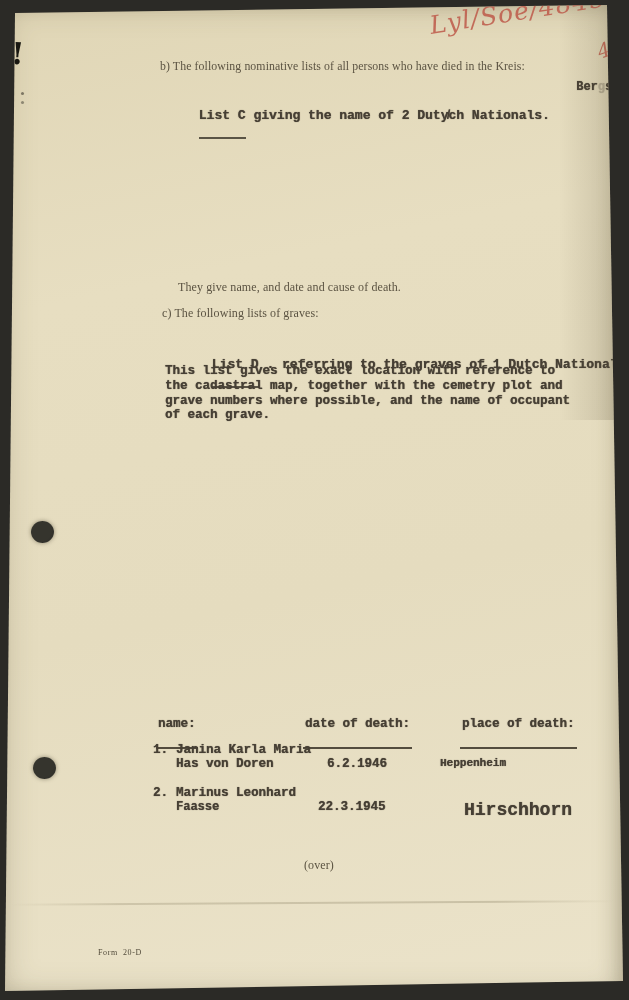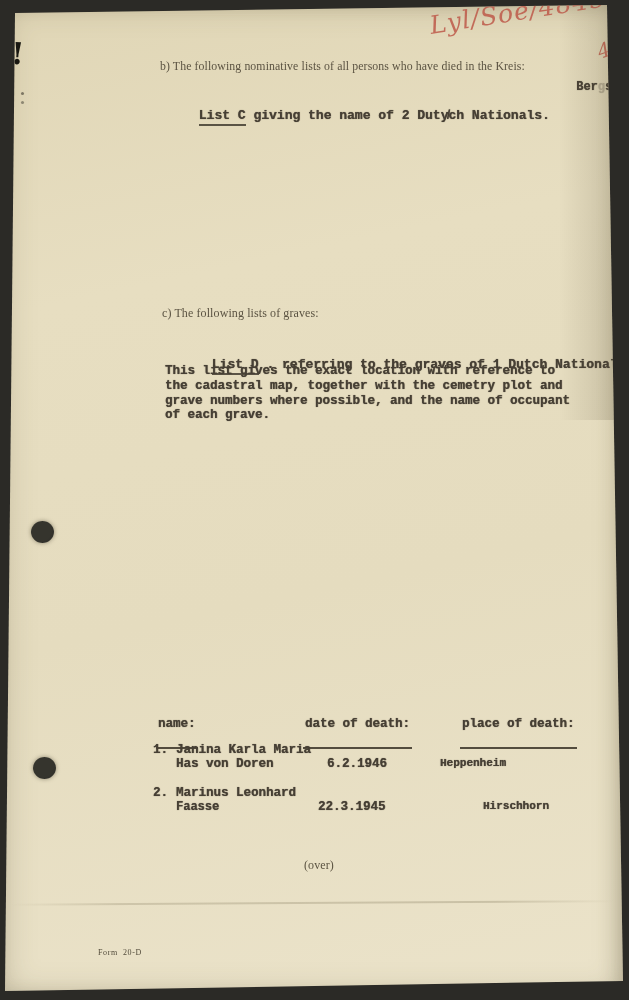--- a/index.html
+++ b/index.html
@@ -16,21 +16,21 @@
   }
   .abs{position:absolute;white-space:pre;}
   .typed{
     font-family:"Liberation Mono",monospace;font-weight:bold;
     color:#46413700;color:#463f34;
     text-shadow:0 0 1px rgba(70,63,52,.75),0.4px 0.4px 0 rgba(70,63,52,.45);
   }
   .printed{
     font-family:"Liberation Serif",serif;color:#5b5342;letter-spacing:.1px;margin-left:8px;
   }
-  .u{border-bottom:2px solid rgba(66,60,48,.85);padding-bottom:1px;}
+  .u{border-bottom:2px solid rgba(66,60,48,.85);padding-bottom:14px;}
   .hu{border-bottom:2px solid rgba(66,60,48,.9);padding:0 2px 16px 2px;}
   .handwriting{
     font-family:"DejaVu Serif",serif;font-style:italic;
     color:rgba(190,92,76,.88);
   }
   .hole{
     position:absolute;width:23px;height:22px;border-radius:50%;
     background:radial-gradient(circle at 45% 45%,#35342d 55%,#2b2a26 100%);
     box-shadow:0 0 4px rgba(70,62,44,.55);
   }
@@ -69,20 +69,21 @@
 
     <div class="abs printed" style="left:152px;top:59px;font-size:11.8px;">b) The following nominative lists of all persons who have died in the Kreis:</div>
     <div class="abs typed" style="left:533px;top:66px;font-size:12px;">
       <span>Ber</span><span style="opacity:.28;">g</span><span>str.</span>
     </div>
 
     <div class="abs typed" style="left:152px;top:93px;font-size:13px;">
       <span class="u">List C</span><span> giving the name of 2 Duty̸ch Nationals.</span>
     </div>
 
+    <div class="abs printed" style="left:170px;top:280px;font-size:12px;">They give name, and date and cause of death.</div>
 
     <div class="abs printed" style="left:154px;top:306px;font-size:12px;">c) The following lists of graves:</div>
 
     <div class="abs typed" style="left:165px;top:342px;font-size:13px;">
       <span class="u">List D</span><span> . referring to the graves of 1 Dutch National.</span>
     </div>
 
     <div class="abs typed para" style="left:165px;top:364px;font-size:12.5px;">This list gives the exact location with reference to the cadastral map, together with the cemetry plot and grave numbers where possible, and the name of occupant of each grave.</div>
 
 
@@ -93,21 +94,21 @@
     <div class="abs typed" style="left:153px;top:743px;font-size:12.5px;">1.</div>
     <div class="abs typed" style="left:176px;top:743px;font-size:12.5px;">Janina Karla Maria</div>
     <div class="abs typed" style="left:176px;top:757px;font-size:12.5px;">Has von Doren</div>
     <div class="abs typed" style="left:327px;top:757px;font-size:12.5px;">6.2.1946</div>
     <div class="abs typed" style="left:440px;top:757px;font-size:11px;">Heppenheim</div>
 
     <div class="abs typed" style="left:153px;top:786px;font-size:12.5px;">2.</div>
     <div class="abs typed" style="left:176px;top:786px;font-size:12.5px;">Marinus Leonhard</div>
     <div class="abs typed" style="left:176px;top:800px;font-size:12px;">Faasse</div>
     <div class="abs typed" style="left:318px;top:800px;font-size:12.5px;">22.3.1945</div>
-    <div class="abs typed" style="left:483px;top:800px;font-size:11px;">Hirschhorn</div>
+    <div class="abs typed" style="left:464px;top:800px;font-size:18px;">Hirschhorn</div>
 
     <div class="abs printed" style="left:296px;top:858px;font-size:12px;">(over)</div>
 
     <div class="abs printed" style="left:90px;top:948px;font-size:8px;letter-spacing:.6px;color:#514a3a;">Form  20-D</div>
 
     <div class="hole" style="left:31px;top:521px;"></div>
     <div class="hole" style="left:33px;top:757px;"></div>
     <div class="crease"></div>
     <div class="edge-shade"></div>
   </div>

